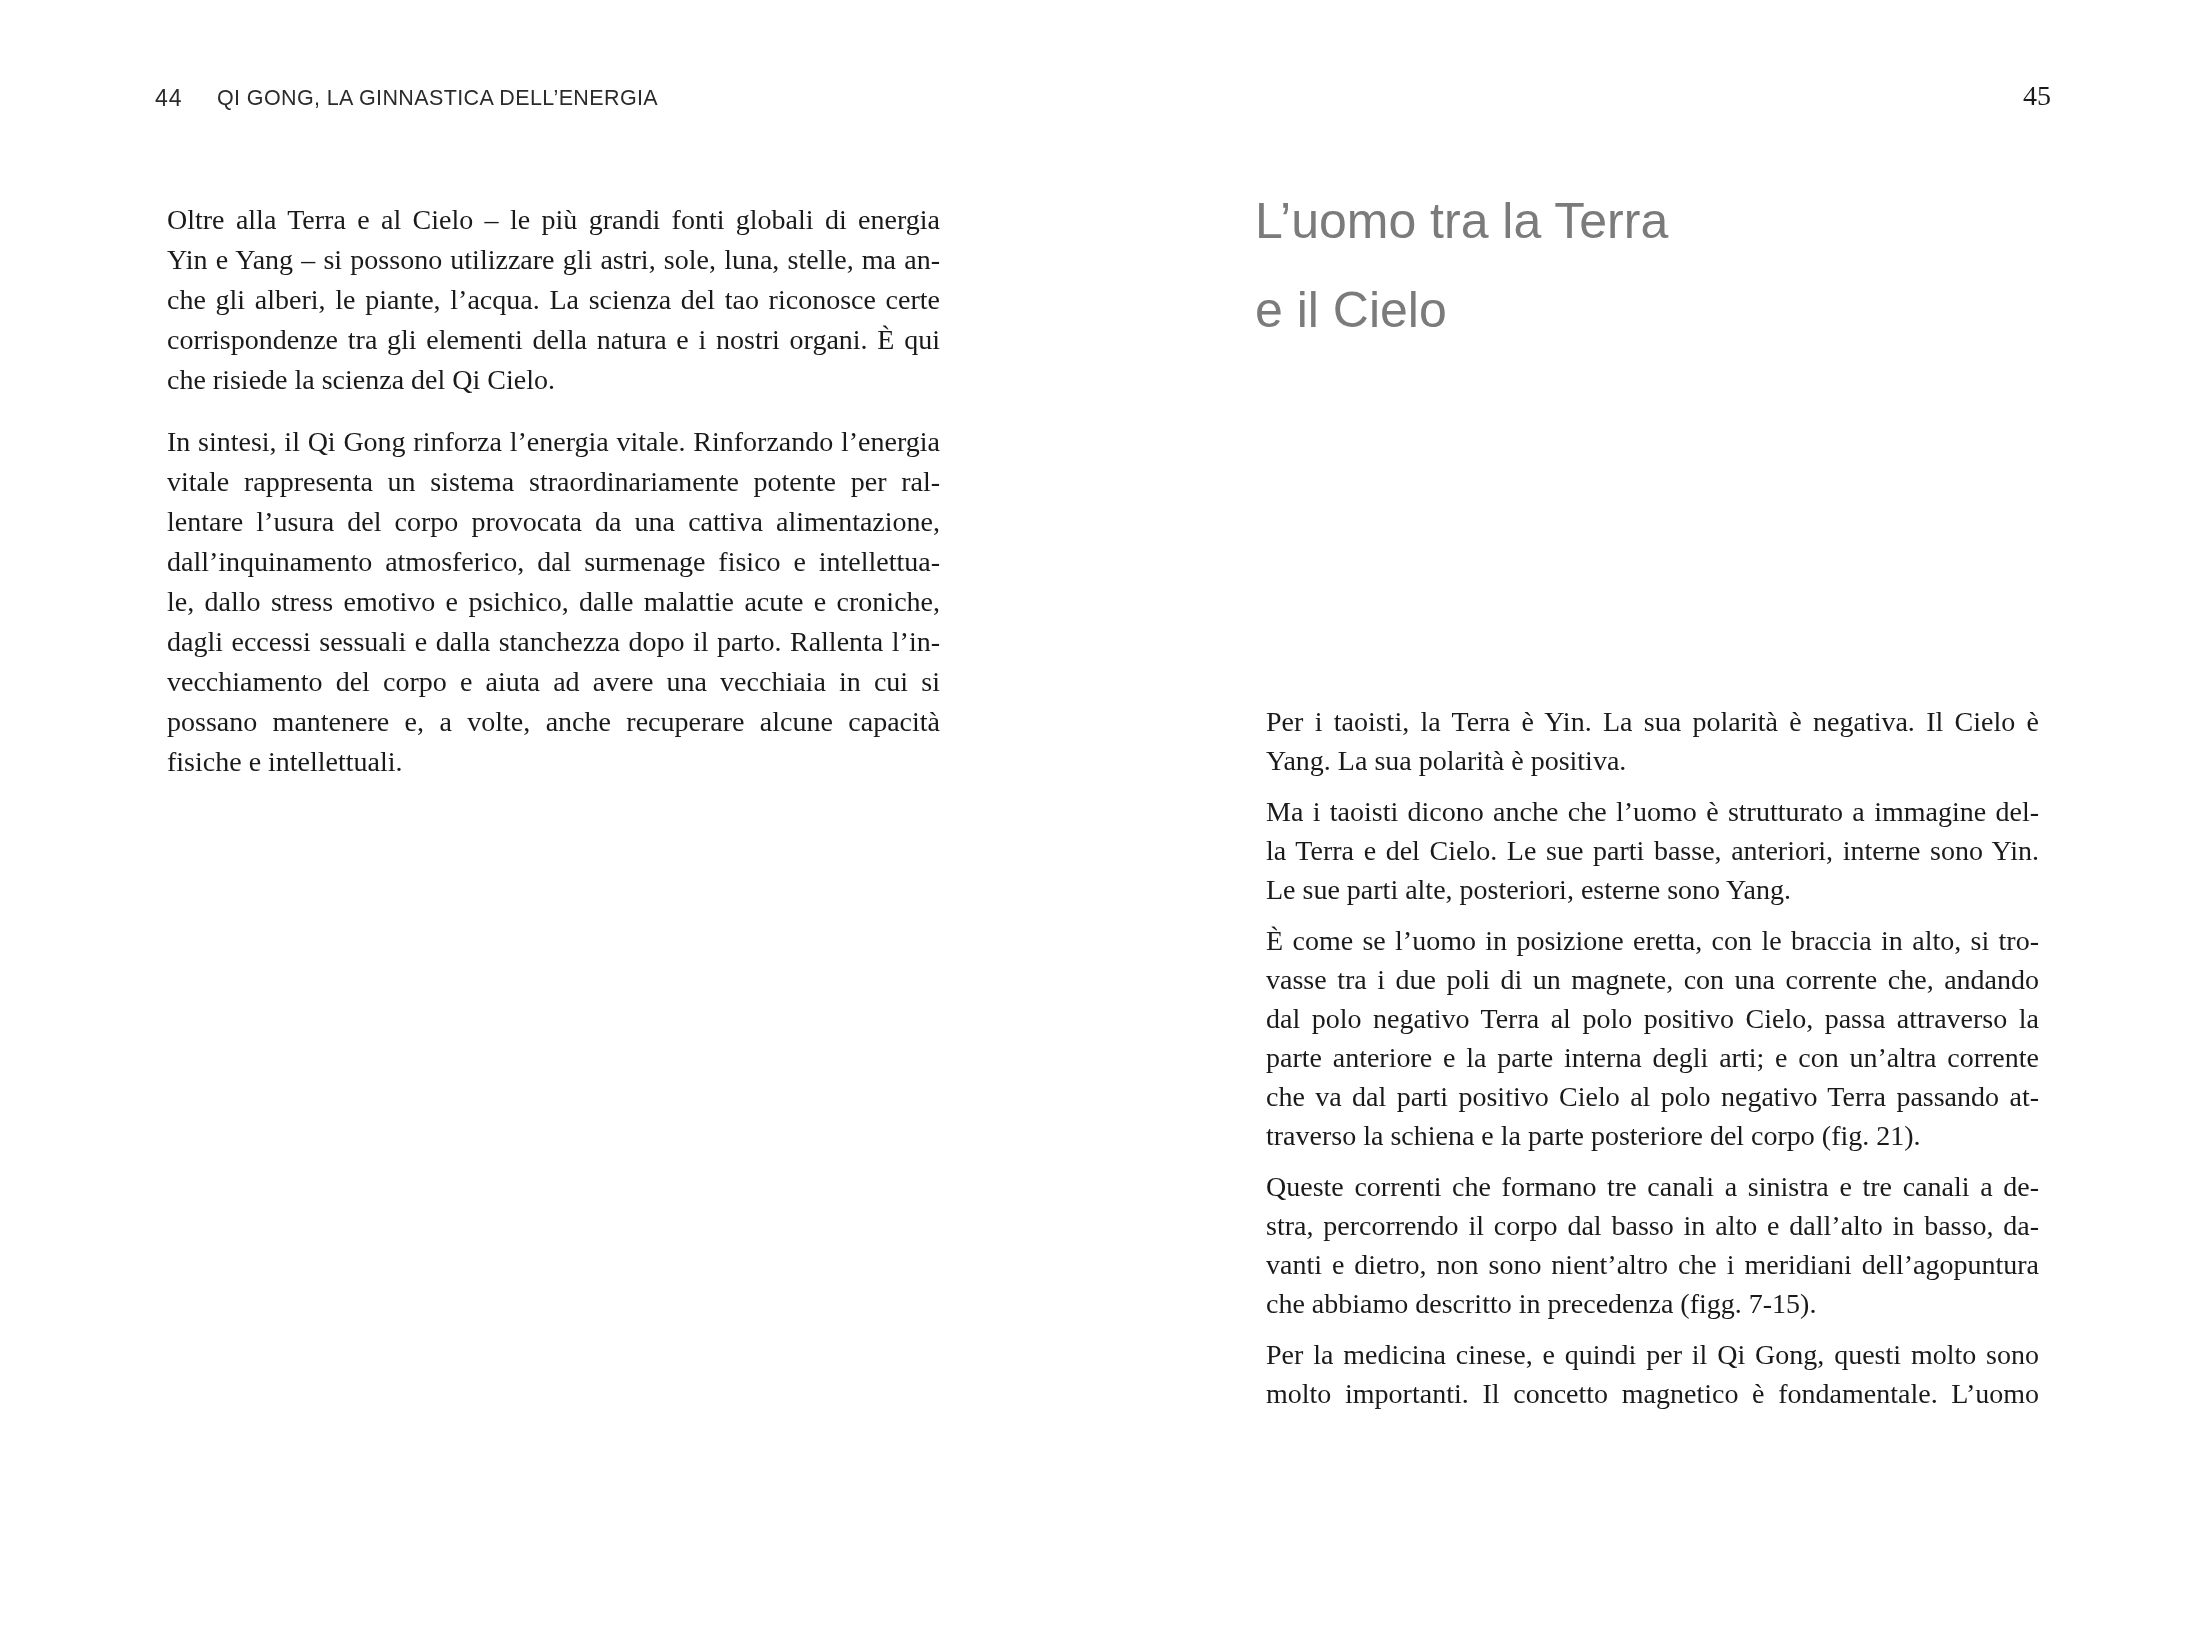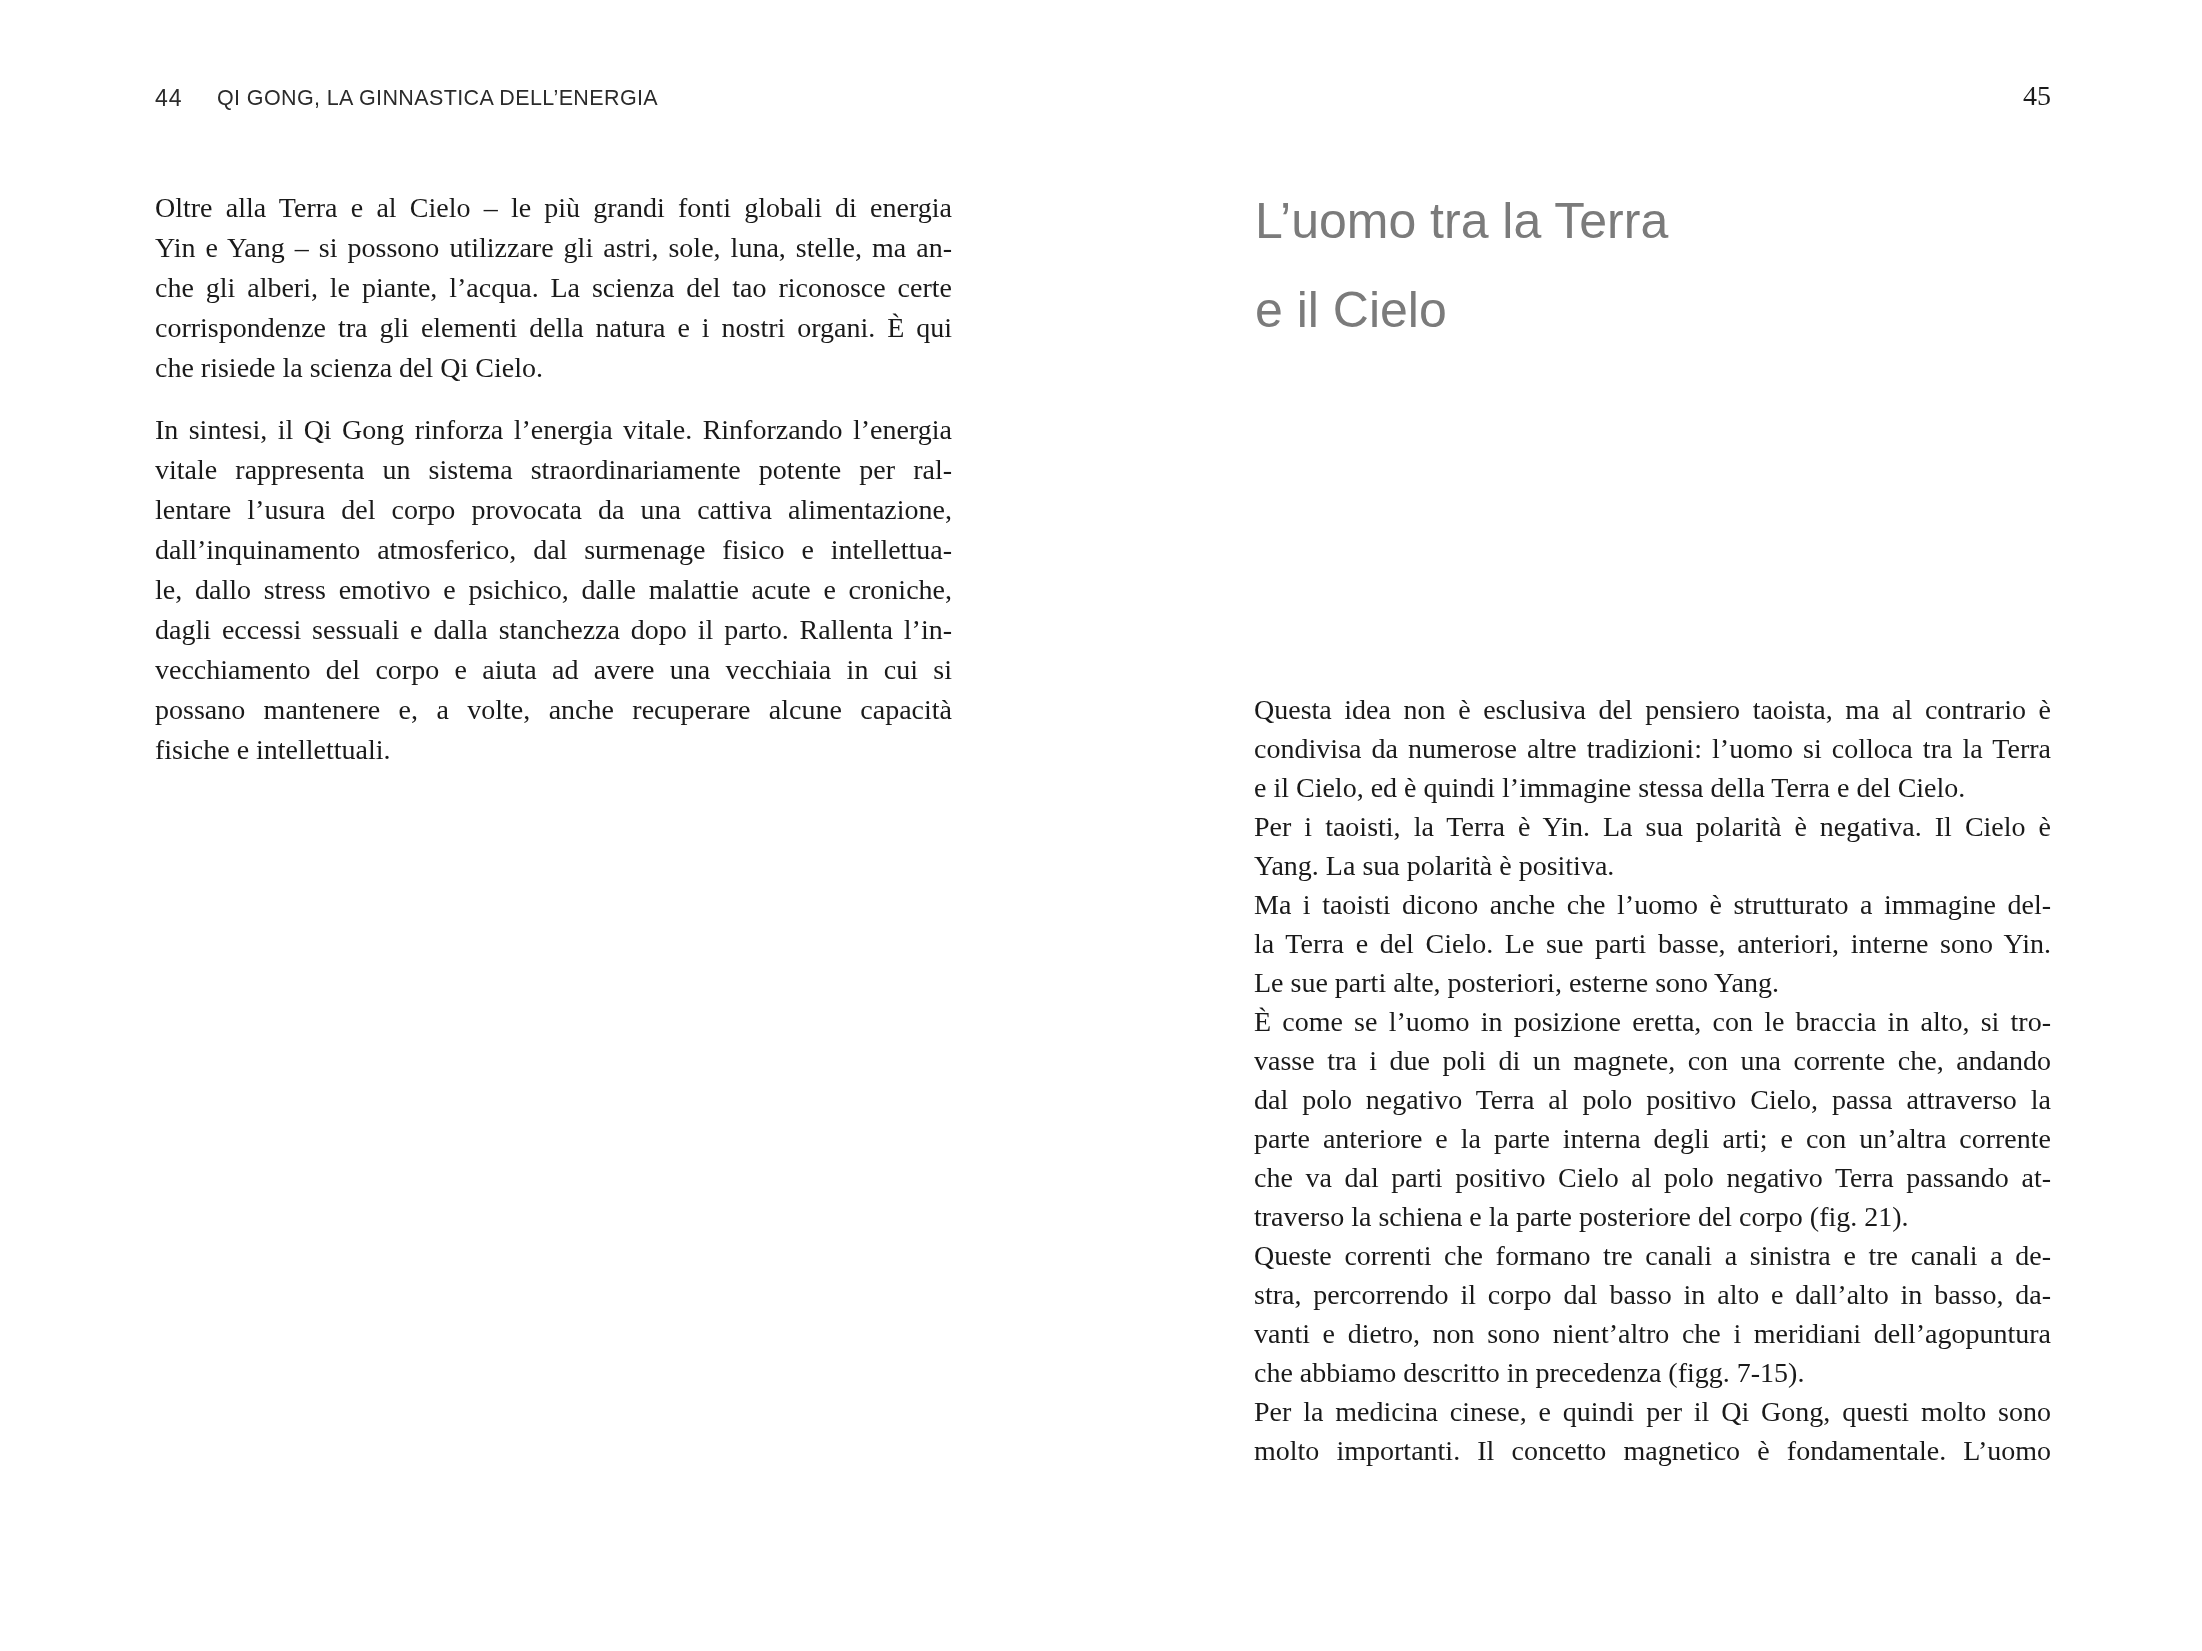--- a/index.html
+++ b/index.html
@@ -73,21 +73,21 @@
   .body-col {
     position: absolute;
     width: 797px;
     font-size: 28px;
     color: var(--body-text, #1a1a1a);
     font-family: "Liberation Serif", serif;
   }
   .left-body  { left: 155px;  top: 188px; line-height: 40px; }
   .right-body { left: 1254px; top: 690px; line-height: 39px; }
 
-  .para { margin: 0; }
+  .para { margin: 12px; }
   .left-body .para + .para { margin-top: 22.4px; }
 
   .line { text-align: left; }
   .line.j {
     text-align: justify;
     text-align-last: justify;
   }
 </style>
 </head>
 <body>
@@ -124,25 +124,20 @@
       </div>
     </div>
 
   <h1 class="chapter-title" id="chapter-title">
       <div class="title-line">L’uomo tra la Terra</div>
       <div class="title-line">e il Cielo</div>
     </h1>
 
   <div class="body-col right-body" id="right-body">
       <div class="para">
-        <div class="line j">Questa idea non è esclusiva del pensiero taoista, ma al contrario è</div>
-        <div class="line j">condivisa da numerose altre tradizioni: l’uomo si colloca tra la Terra</div>
-        <div class="line">e il Cielo, ed è quindi l’immagine stessa della Terra e del Cielo.</div>
-      </div>
-      <div class="para">
         <div class="line j">Per i taoisti, la Terra è Yin. La sua polarità è negativa. Il Cielo è</div>
         <div class="line">Yang. La sua polarità è positiva.</div>
       </div>
       <div class="para">
         <div class="line j">Ma i taoisti dicono anche che l’uomo è strutturato a immagine del-</div>
         <div class="line j">la Terra e del Cielo. Le sue parti basse, anteriori, interne sono Yin.</div>
         <div class="line">Le sue parti alte, posteriori, esterne sono Yang.</div>
       </div>
       <div class="para">
         <div class="line j">È come se l’uomo in posizione eretta, con le braccia in alto, si tro-</div>

